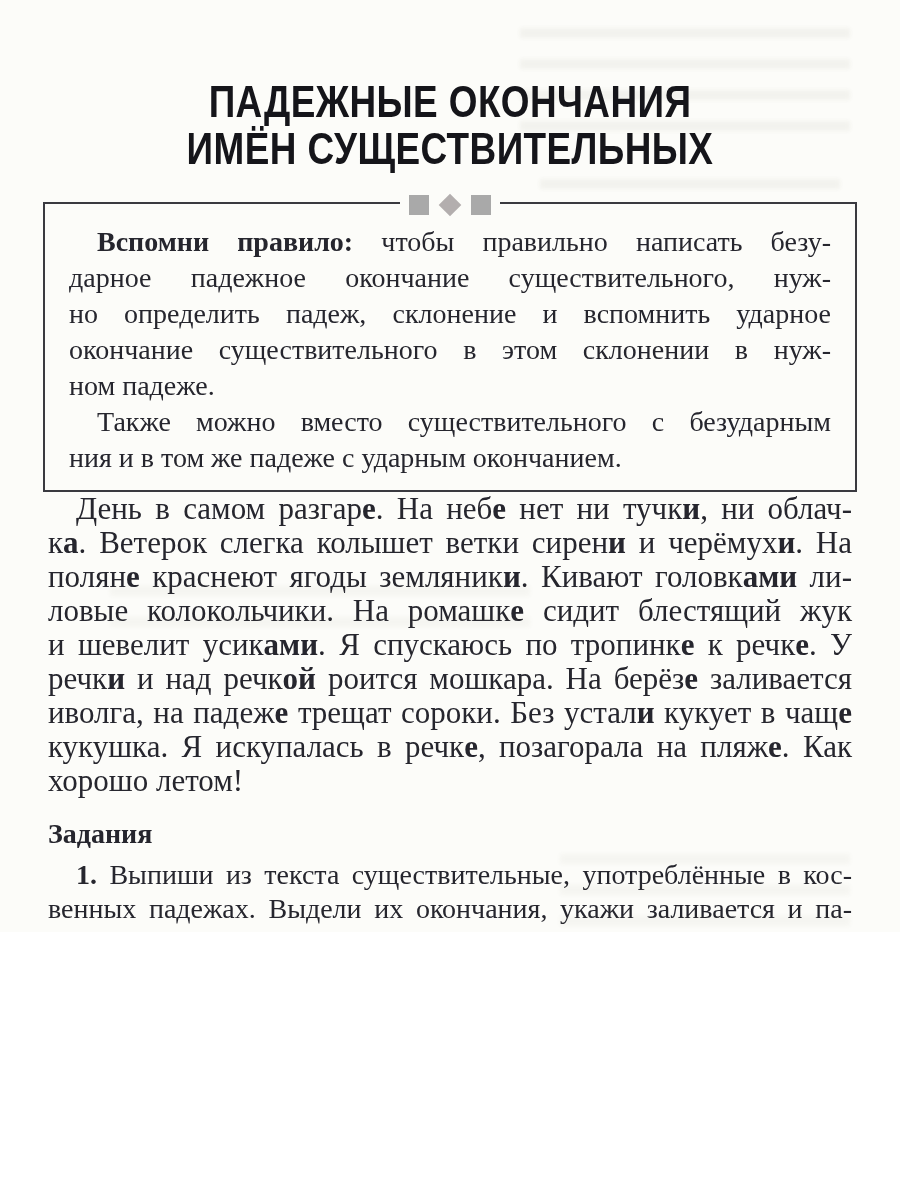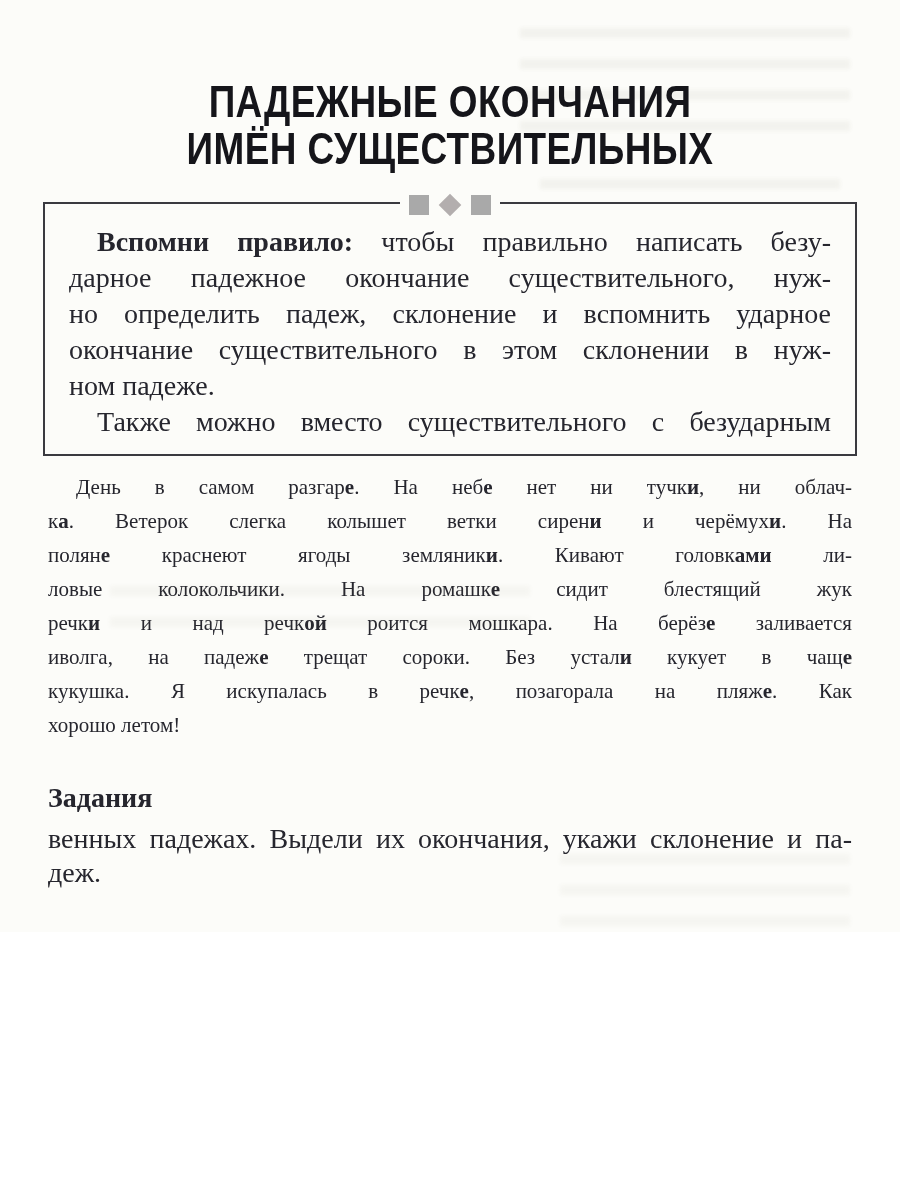--- a/index.html
+++ b/index.html
@@ -47,22 +47,22 @@
   .b{font-weight:bold;}
   .i{font-style:italic;}
   .boxed{
     border:2px solid #3c3c44;padding:0 3px;margin:0 2px 0 1px;
     text-decoration:underline;text-underline-offset:3px;
   }
   .content{padding:0 48px;}
   .dict-heading{
     text-align:center;font-weight:bold;font-size:29px;margin-top:42px;
   }
-  .dictation{margin-top:14px;font-size:21px;line-height:34px;}
-  .tasks-heading{font-weight:bold;font-size:28px;margin-top:40px;}
+  .dictation{margin-top:0;font-size:31px;line-height:34px;}
+  .tasks-heading{font-weight:bold;font-size:28px;margin-top:20px;}
   .task{margin-top:8px;font-size:28px;line-height:34px;}
   .page-number{
     position:absolute;left:0;top:1126px;width:100%;
     text-align:center;font-size:26px;letter-spacing:1px;
   }
 </style>
 </head>
 <body>
 
 <div class="page">
@@ -86,37 +86,40 @@
     </div>
     <div>
         <div class="tl just ind"><span class="b ">Вспомни правило:</span><span class=""> чтобы правильно написать безу-</span></div>
         <div class="tl just"><span class="">дарное падежное окончание существительного, нуж-</span></div>
         <div class="tl just"><span class="">но определить падеж, склонение и вспомнить ударное</span></div>
         <div class="tl just"><span class="">окончание существительного в этом склонении в нуж-</span></div>
         <div class="tl"><span class="">ном падеже.</span></div>
       </div>
     <div>
         <div class="tl just ind"><span class="">Также можно вместо существительного с безударным</span></div>
+        <div class="tl"><span class="">ния и в том же падеже с ударным окончанием.</span></div>
       </div>
   </div>
 
   <div class="content">
     <div class="dictation">
         <div class="tl just ind"><span class="">День в самом разгар</span><span class="b ">е</span><span class="">. На неб</span><span class="b ">е</span><span class=""> нет ни тучк</span><span class="b ">и</span><span class="">, ни облач-</span></div>
         <div class="tl just"><span class="">к</span><span class="b ">а</span><span class="">. Ветерок слегка колышет ветки сирен</span><span class="b ">и</span><span class=""> и черёмух</span><span class="b ">и</span><span class="">. На</span></div>
         <div class="tl just"><span class="">полян</span><span class="b ">е</span><span class=""> краснеют ягоды земляник</span><span class="b ">и</span><span class="">. Кивают головк</span><span class="b ">ами</span><span class=""> ли-</span></div>
         <div class="tl just"><span class="">ловые колокольчики. На ромашк</span><span class="b ">е</span><span class=""> сидит блестящий жук</span></div>
+        <div class="tl just"><span class="">и шевелит усик</span><span class="b ">ами</span><span class="">. Я спускаюсь по тропинк</span><span class="b ">е</span><span class=""> к речк</span><span class="b ">е</span><span class="">. У</span></div>
         <div class="tl just"><span class="">речк</span><span class="b ">и</span><span class=""> и над речк</span><span class="b ">ой</span><span class=""> роится мошкара. На берёз</span><span class="b ">е</span><span class=""> заливается</span></div>
         <div class="tl just"><span class="">иволга, на падеж</span><span class="b ">е</span><span class=""> трещат сороки. Без устал</span><span class="b ">и</span><span class=""> кукует в чащ</span><span class="b ">е</span></div>
         <div class="tl just"><span class="">кукушка. Я искупалась в речк</span><span class="b ">е</span><span class="">, позагорала на пляж</span><span class="b ">е</span><span class="">. Как</span></div>
         <div class="tl"><span class="">хорошо летом!</span></div>
       </div>
 
     <div class="tasks-heading">Задания</div>
     <div class="task">
-        <div class="tl just"><span class="">венных падежах. Выдели их окончания, укажи склонение и па-</span></div>
+        <div class="tl just ind"><span class="b ">1.</span><span class=""> Выпиши из текста существительные, употреблённые в кос-</span></div>
+        <div class="tl just"><span class="">венных падежах. Выдели их окончания, укажи заливается и па-</span></div>
         <div class="tl"><span class="">деж.</span></div>
       </div>
   </div>
 
   <div class="page-number">38</div>
 
 </div>
 
 </body></html>

